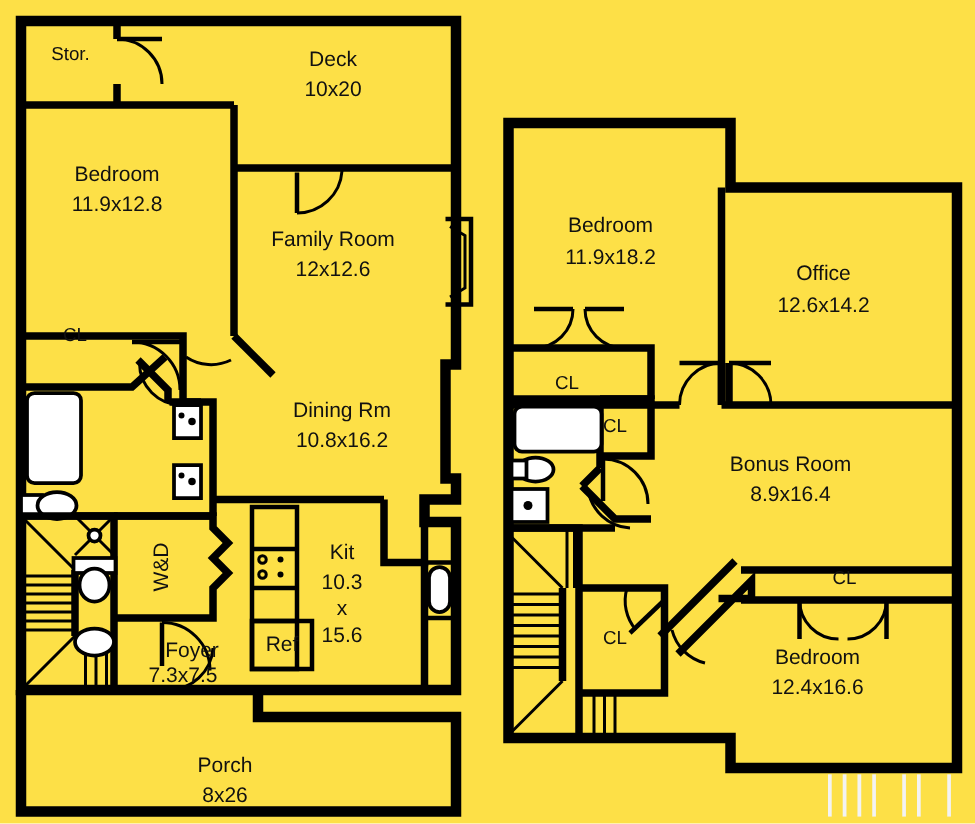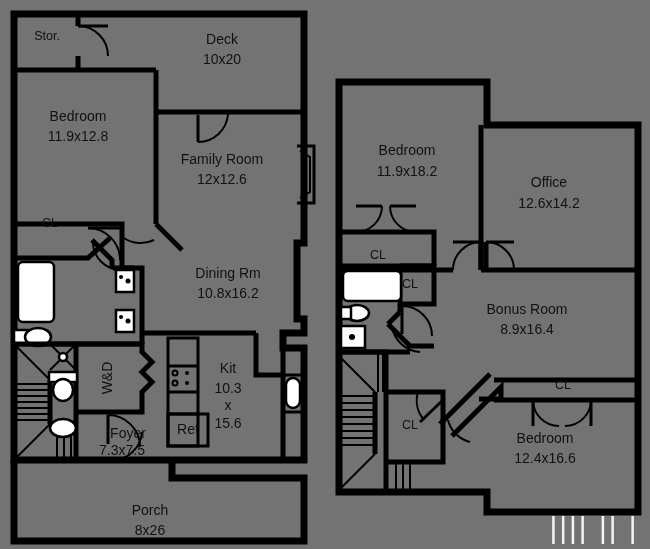--- a/index.html
+++ b/index.html
@@ -7,21 +7,21 @@
     padding: 0;
     background: #ffffff;
   }
   body {
     font-family: "Liberation Sans", sans-serif;
   }
   #floorplan-page {
     position: relative;
     width: 650px;
     height: 549px;
-    background: #737373;
+    background: #fde047;
     overflow: hidden;
   }
   #floorplan-svg {
     position: absolute;
     left: 0;
     top: 0;
     width: 650px;
     height: 549px;
   }
   .wall-ext {

